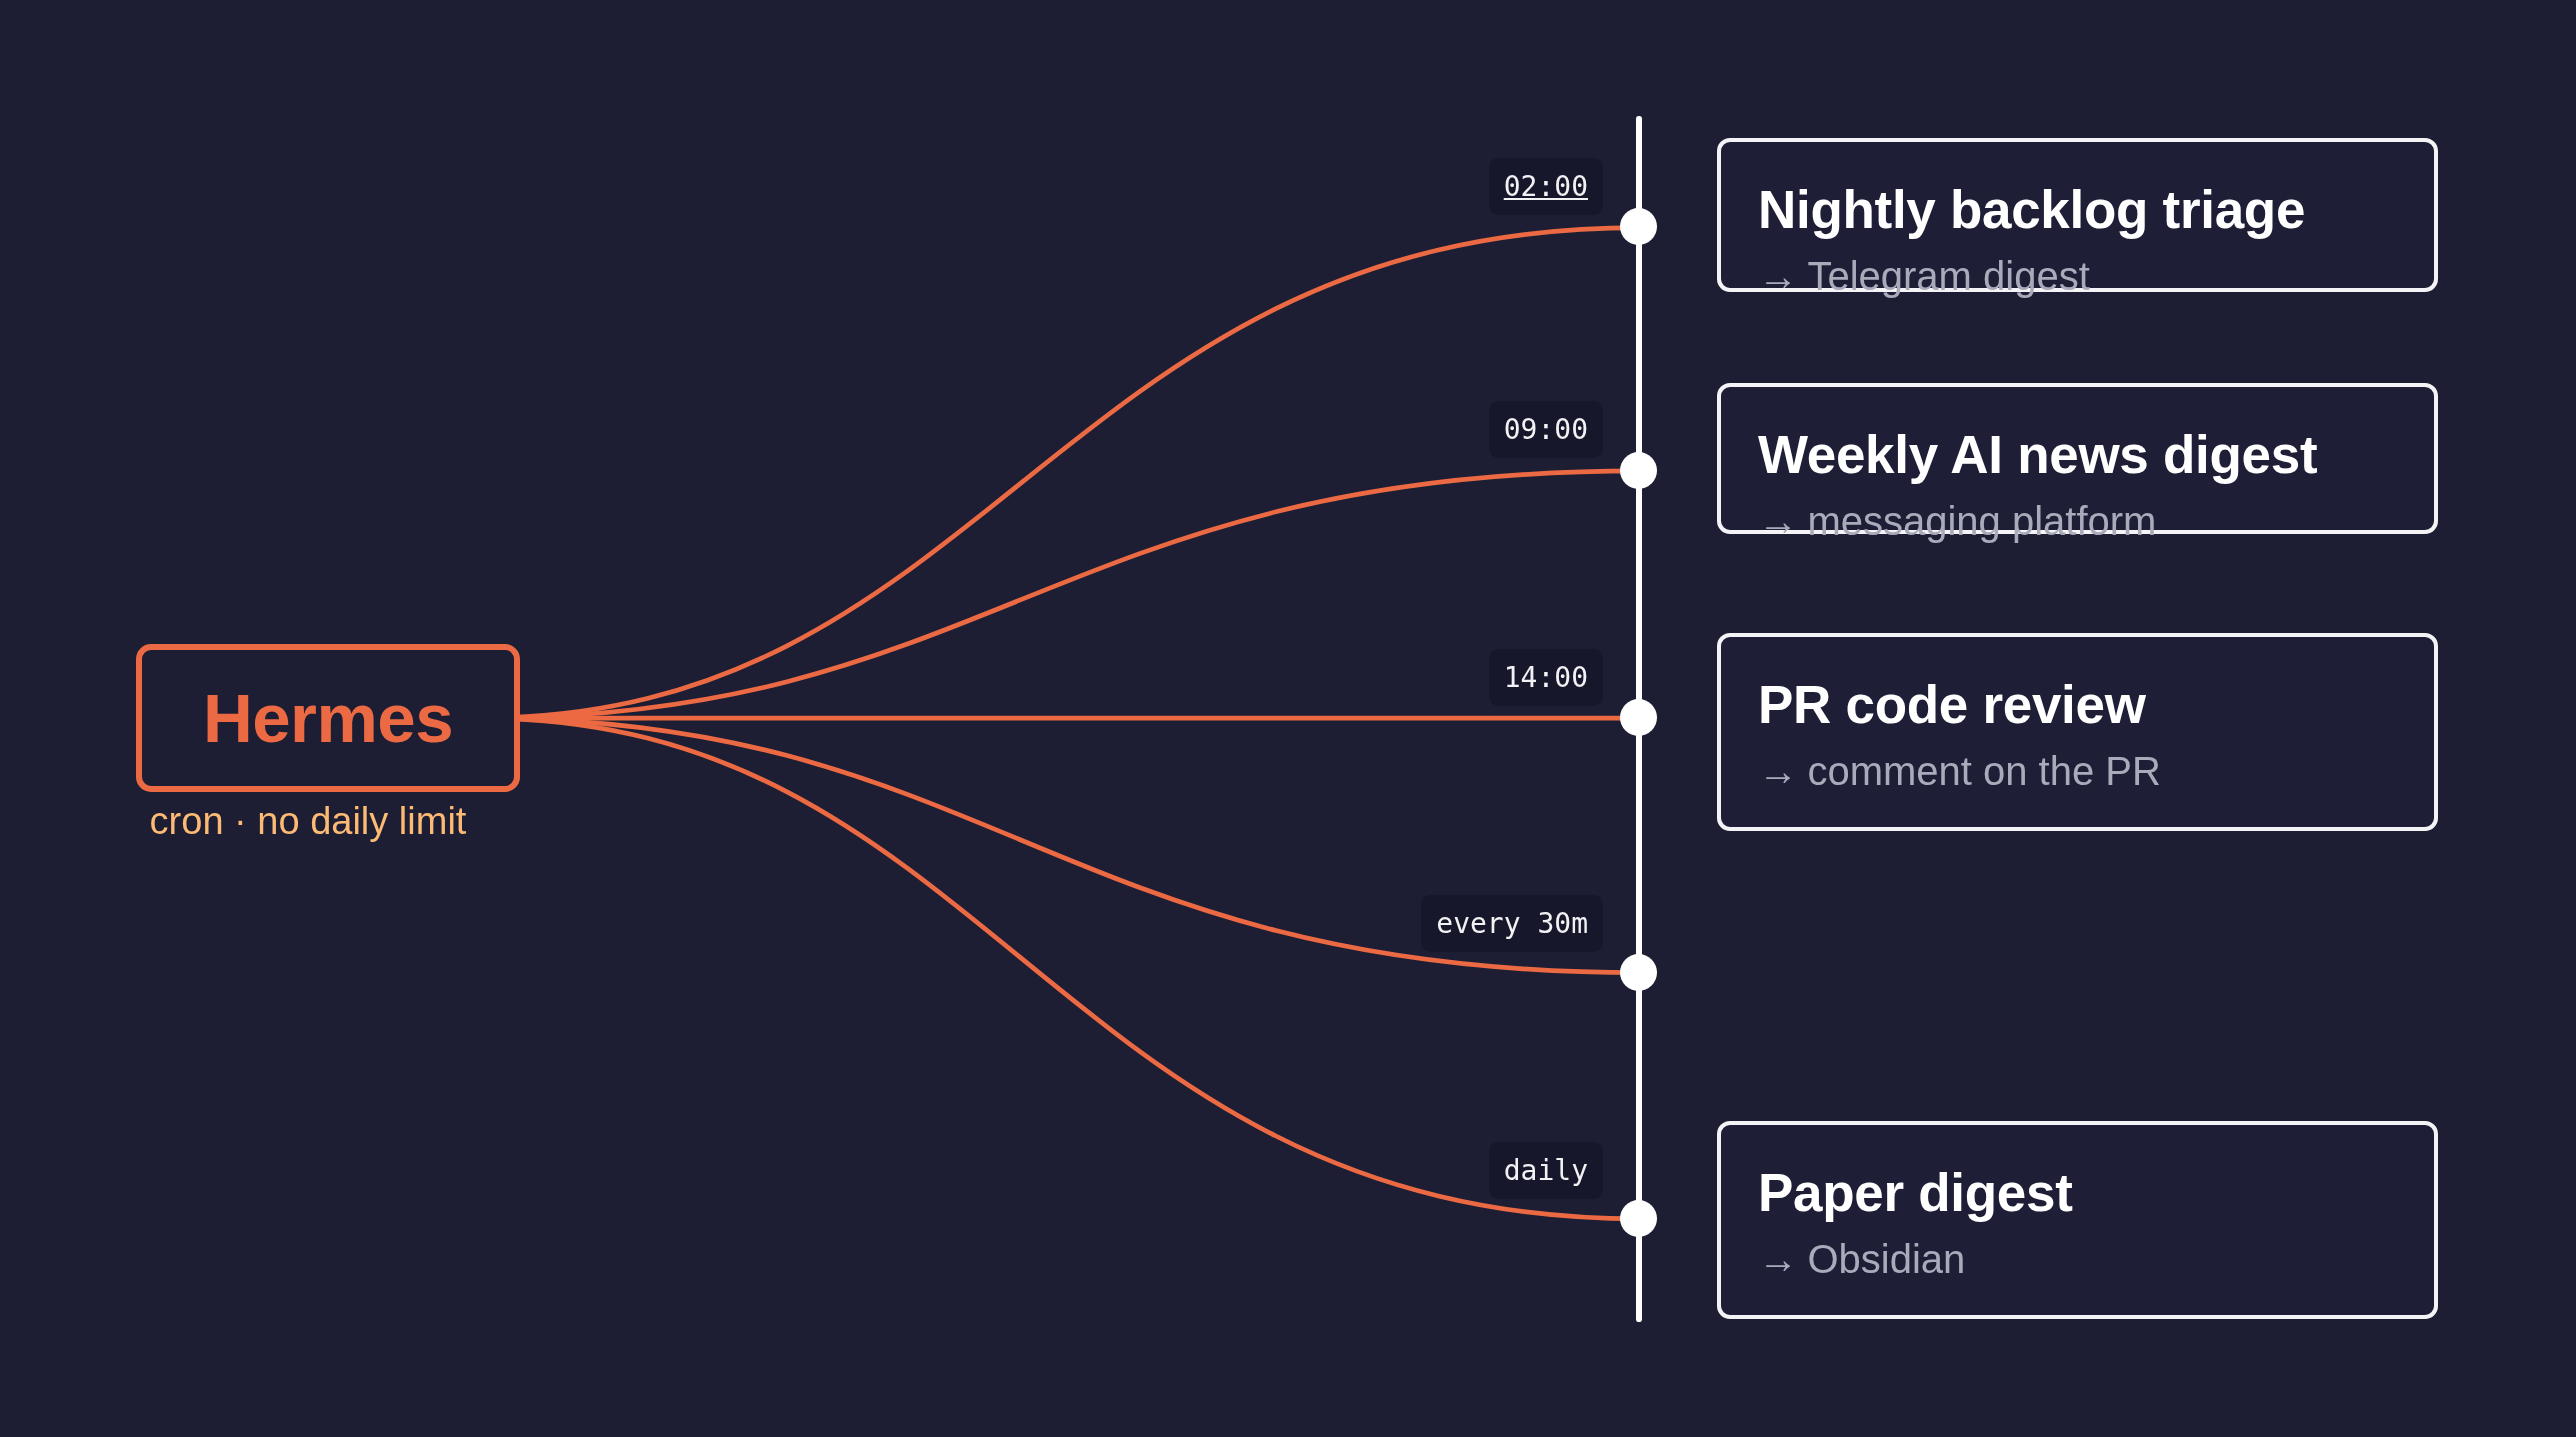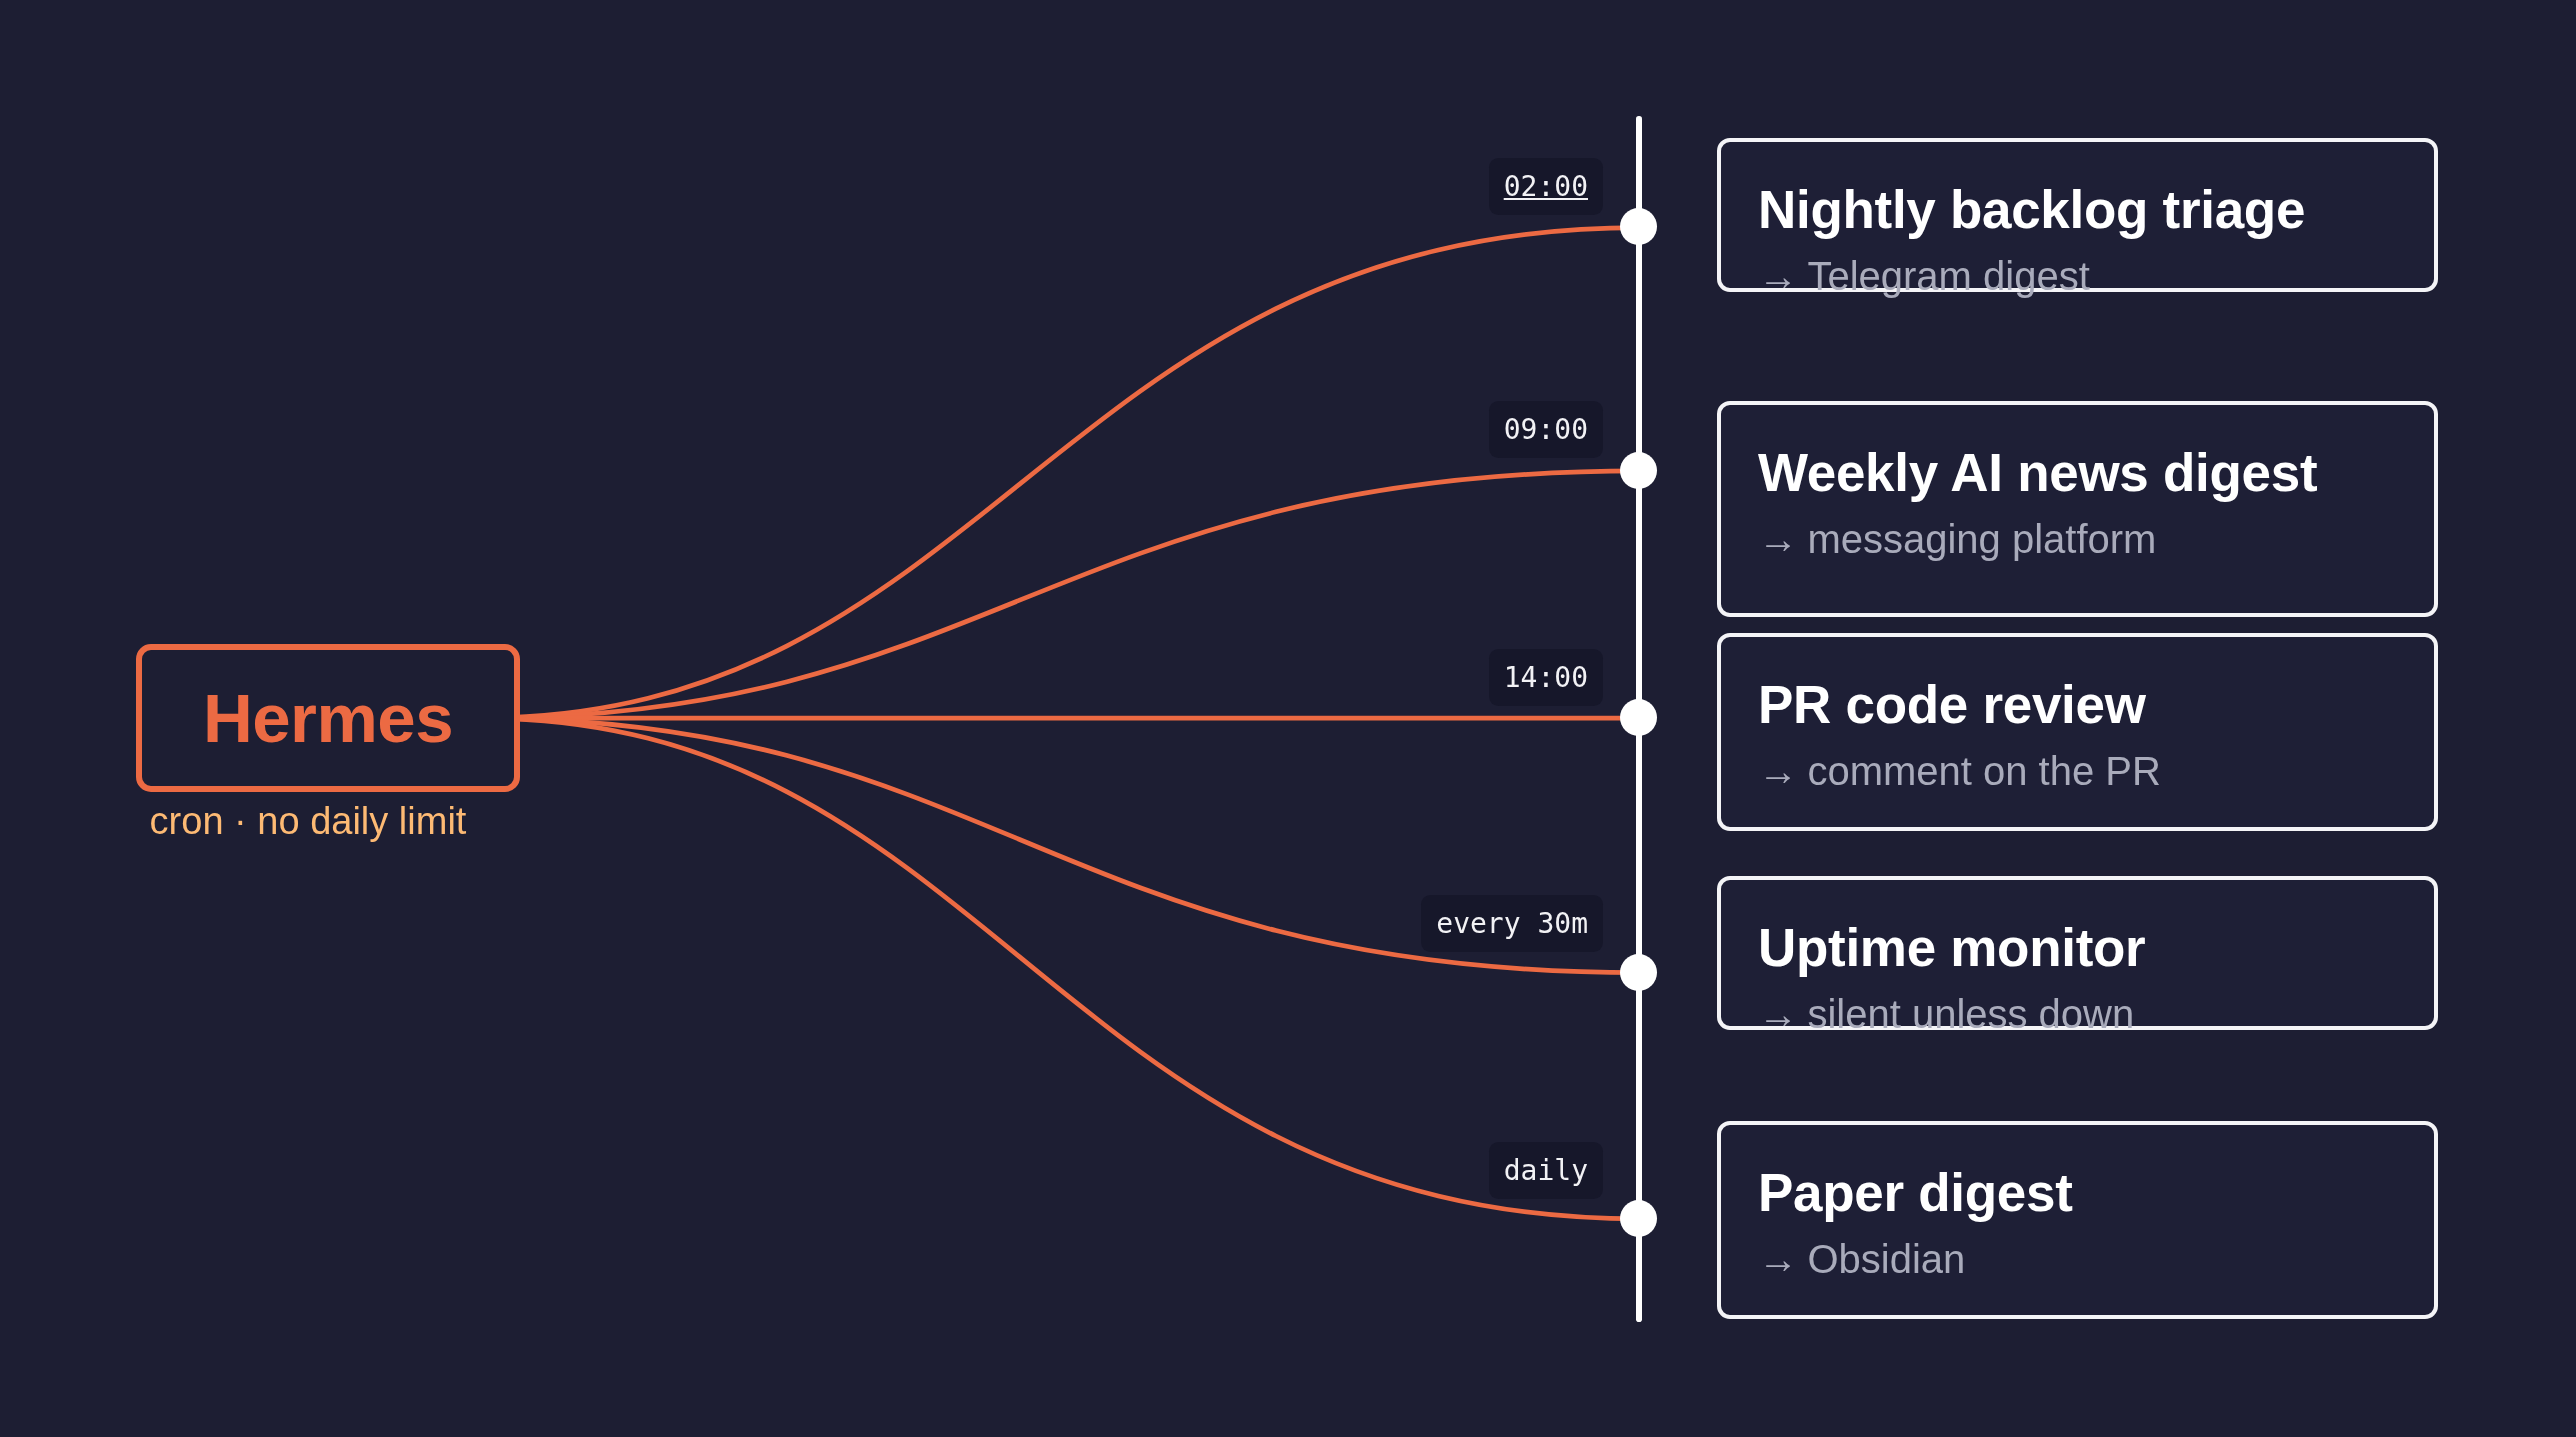--- a/index.html
+++ b/index.html
@@ -78,44 +78,38 @@
   <div class="dot" style="left:1639px; top:227px;"></div>
   <div class="card" style="top:138px;">
     <div class="card-title">Nightly backlog triage</div>
     <div class="card-sub">
       <span class="arrow">→</span><span>Telegram digest</span>
     </div>
   </div>
 
   <div class="badge" style="top:401px;">09:00</div>
   <div class="dot" style="left:1639px; top:471px;"></div>
-  <div class="card" style="top:401px; height:216px;">
+  <div class="card" style="top:383px; height:151px;">
     <div class="card-title">Weekly AI news digest</div>
     <div class="card-sub">
       <span class="arrow">→</span><span>messaging platform</span>
     </div>
   </div>
 
   <div class="badge" style="top:649px;">14:00</div>
   <div class="dot" style="left:1639px; top:718px;"></div>
   <div class="card" style="top:633px; height:198px;">
     <div class="card-title">PR code review</div>
     <div class="card-sub">
       <span class="arrow">→</span><span>comment on the PR</span>
     </div>
   </div>
 
   <div class="badge" style="top:895px;">every 30m</div>
   <div class="dot" style="left:1639px; top:973px;"></div>
-  <div class="card" style="top:876px;">
-    <div class="card-title">Uptime monitor</div>
-    <div class="card-sub">
-      <span class="arrow">→</span><span>silent unless down</span>
-    </div>
-  </div>
 
   <div class="badge" style="top:1142px;">daily</div>
   <div class="dot" style="left:1639px; top:1219px;"></div>
   <div class="card" style="top:1121px; height:198px;">
     <div class="card-title">Paper digest</div>
     <div class="card-sub">
       <span class="arrow">→</span><span>Obsidian</span>
     </div>
   </div>
 

